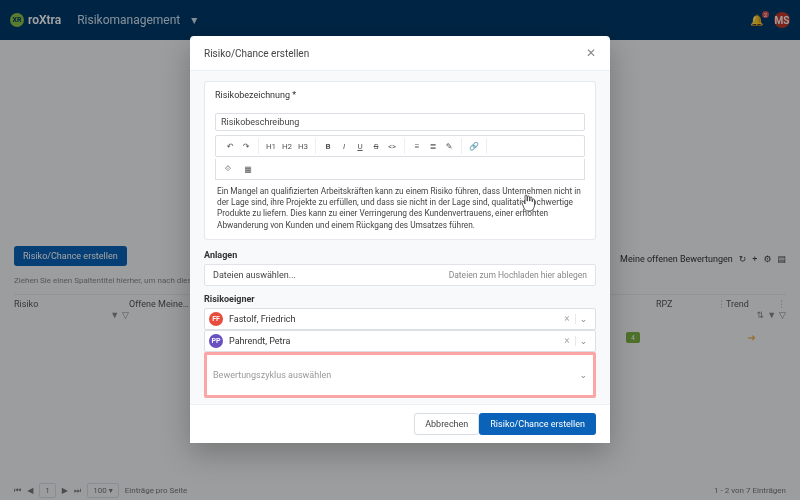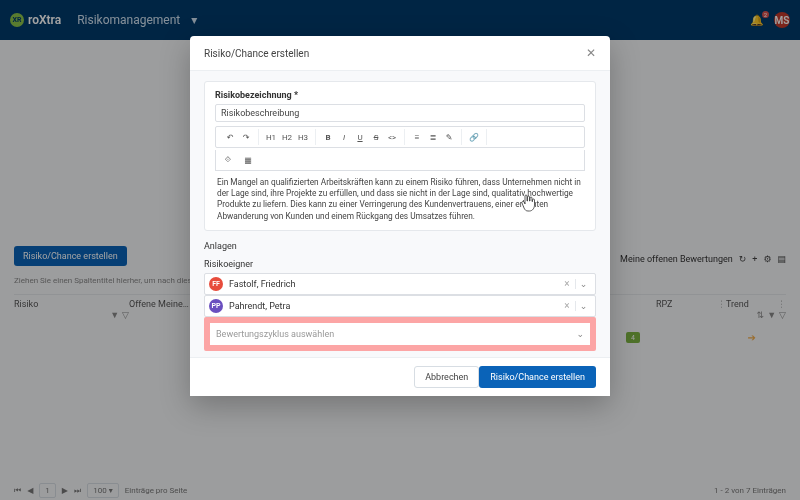--- a/index.html
+++ b/index.html
@@ -30,41 +30,41 @@
 .bg-grouphint{position:absolute;top:250px;left:14px;font-size:8px;color:#888}
 .pager{position:absolute;bottom:2px;left:14px;right:14px;display:flex;align-items:center;gap:6px;font-size:8px;color:#777}
 .pager .box{border:1px solid #d7dde3;padding:2px 5px;border-radius:2px}
 .back{position:absolute;inset:0;background:rgba(0,0,0,.36)}
 .modal{position:absolute;left:190px;top:36px;width:420px;max-height:425px;background:#fff;border-radius:4px;box-shadow:0 10px 30px rgba(0,0,0,.25);display:flex;flex-direction:column}
 .modal-head{display:flex;align-items:center;padding:10px 14px;border-bottom:1px solid #eceff2}
 .mtitle{font-size:10px;color:#444}
 .close{margin-left:auto;color:#888;cursor:pointer;font-size:12px}
 .modal-body{overflow:auto;padding:10px 14px 6px;background:#f8f9fb}
 .card{background:#fff;border:1px solid #e5e8ec;border-radius:3px;padding:8px 10px;margin-bottom:10px}
-.label{font-size:9px;color:#333;font-weight:700;margin-bottom:4px}
+.label{font-size:9px;color:#333;font-weight:400;margin-bottom:13px}
 .subinput{border:1px solid #dcdfe4;border-radius:2px;padding:3px 5px;font-size:9px;color:#444;margin-bottom:4px;background:#fff}
 .toolbar{display:flex;flex-wrap:wrap;gap:0;border:1px solid #dcdfe4;border-radius:2px;background:#fff;padding:2px}
 .tgrp{display:flex;border-right:1px solid #eceff2;padding:0 4px}
 .tbtn{width:16px;height:16px;display:flex;align-items:center;justify-content:center;font-size:8px;color:#555;cursor:pointer;border-radius:2px}
 .tbi{font-style:italic}
 .tbu{text-decoration:underline}
 .tbs{text-decoration:line-through}
 .row2{display:flex;gap:4px;margin-top:2px;padding:2px 4px;border:1px solid #dcdfe4;border-top:none}
 .content{font-size:8.3px;line-height:1.35;color:#444;padding:6px 2px 0}
 .cursor{position:absolute;right:58px;top:112px;font-size:14px;pointer-events:none}
-.section-label{font-size:9px;color:#333;font-weight:400;margin:8px 0 4px}
+.section-label{font-size:9px;color:#333;font-weight:700;margin:8px 0 4px}
 .filebox{border:1px solid #e0e4e9;border-radius:2px;background:#fff;display:flex;align-items:center;padding:5px 8px;font-size:9px;color:#666}
 .filebtn{font-size:9px;color:#444}
 .filedrop{margin-left:auto;font-size:8.5px;color:#888}
 .person{display:flex;align-items:center;border:1px solid #dcdfe4;border-radius:2px;background:#fff;padding:3px 4px}
 .pavatar{width:14px;height:14px;border-radius:50%;color:#fff;font-size:7px;display:flex;align-items:center;justify-content:center;margin-right:6px;font-weight:600}
 .pname{font-size:9px;color:#333}
 .pclr{margin-left:auto;width:16px;text-align:center;color:#aaa;font-size:10px;cursor:pointer}
 .pdd{width:16px;text-align:center;color:#888;font-size:9px;border-left:1px solid #e5e8ec;cursor:pointer}
-.select{border:6px solid #fca5a5;border-radius:2px;background:#fff;display:flex;align-items:flex-end;padding:6px 6px}
+.select{border:3px solid #fca5a5;border-radius:2px;background:#fff;display:flex;align-items:flex-end;padding:15px 6px}
 .select .ph{font-size:9px;color:#999}
 .select .dd{margin-left:auto;color:#888;font-size:9px}
 .modal-foot{display:flex;justify-content:flex-end;gap:0;padding:8px 14px;border-top:1px solid #eceff2;background:#fff}
 .btn{font-size:9px;padding:5px 10px;border-radius:3px;cursor:pointer;border:1px solid transparent}
 .btn-sec{background:#fff;border-color:#d7dde3;color:#444}
 .btn-pri{background:#0a63b8;color:#fff}
 svg{display:block}
 </style>
 </head>
 <body>
@@ -185,20 +185,24 @@
       </div>
       <div class="content">Ein Mangel an qualifizierten Arbeitskräften kann zu einem Risiko führen, dass Unternehmen nicht in der Lage sind, ihre Projekte zu erfüllen, und dass sie nicht in der Lage sind, qualitativ hochwertige Produkte zu liefern. Dies kann zu einer Verringerung des Kundenvertrauens, einer erhöhten Abwanderung von Kunden und einem Rückgang des Umsatzes führen.</div>
       <span class="cursor">
         <svg width="16" height="18" viewBox="0 0 16 18">
             <path d="M5 1c.6 0 1 .4 1 1v5h.5V3c0-.6.4-1 1-1s1 .4 1 1v4h.5V4c0-.6.4-1 1-1s1 .4 1 1v3.5h.5V6c0-.6.4-1 1-1s1 .4 1 1v5c0 3-2 6-5 6H7c-2 0-3-1-4-3L1 9c-.3-.6 0-1.3.6-1.6.5-.2 1.1 0 1.4.4L4 10V2c0-.6.4-1 1-1z" fill="#fff" stroke="#333" stroke-width=".8"></path>
           </svg>
       </span>
     </div>
 
     <div class="section-label">Anlagen</div>
+    <div class="filebox">
+      <span class="filebtn">Dateien auswählen...</span>
+      <span class="filedrop">Dateien zum Hochladen hier ablegen</span>
+    </div>
 
     <div class="section-label">Risikoeigner</div>
     <div class="person">
       <span class="pavatar" style="background:#e74c3c">FF</span>
       <span class="pname">Fastolf, Friedrich</span>
       <span class="pclr">×</span>
       <span class="pdd">⌄</span>
     </div>
 
     <div class="person">

